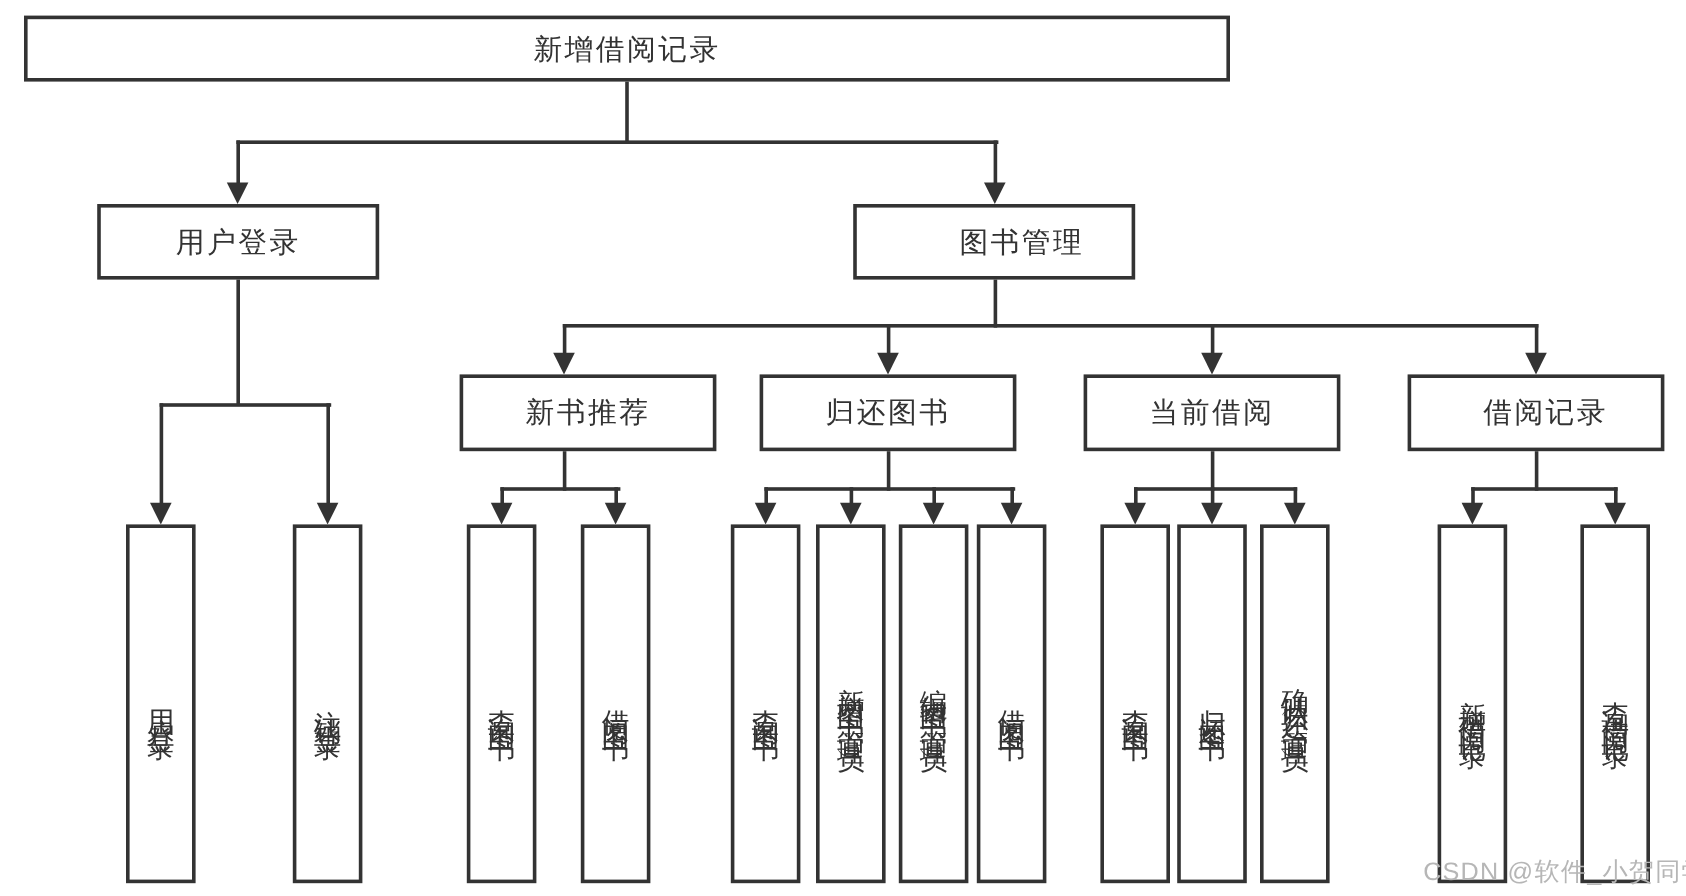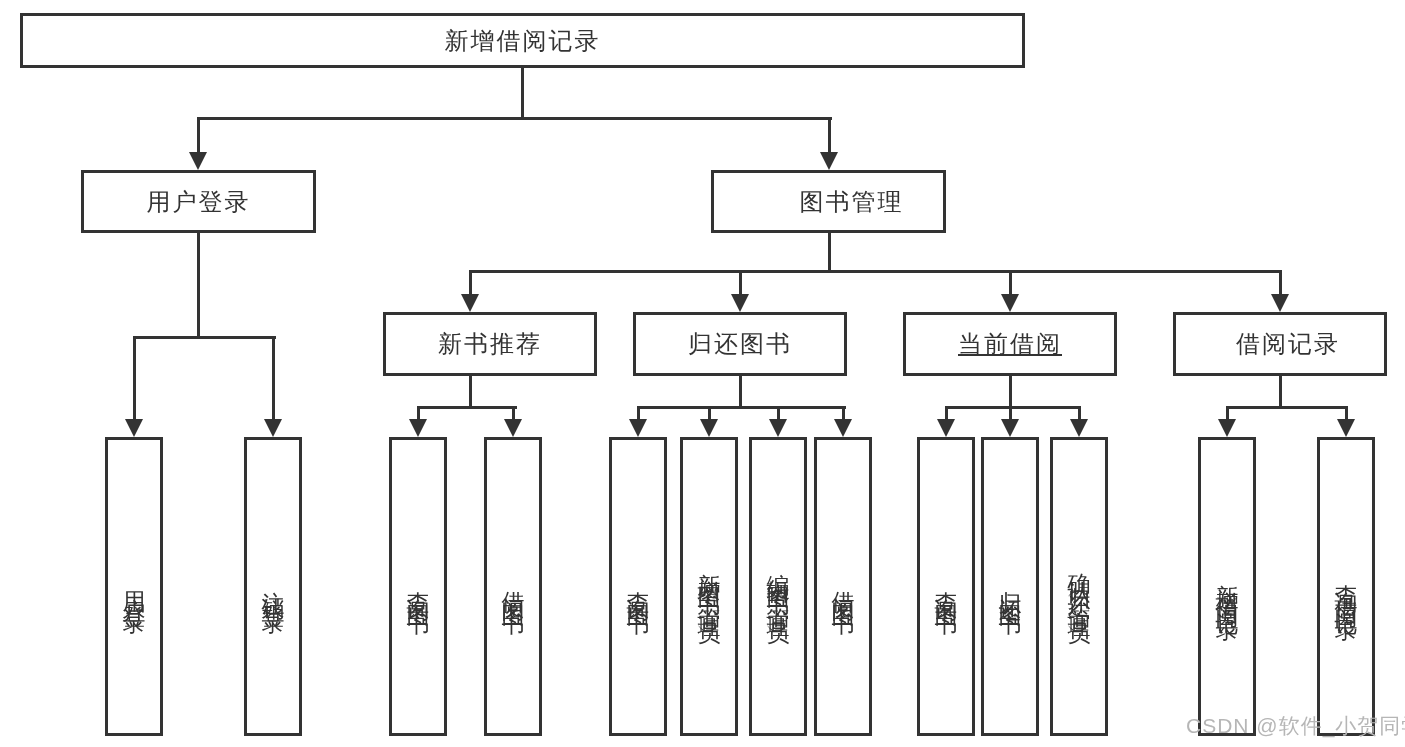--- a/index.html
+++ b/index.html
@@ -67,21 +67,21 @@
   <div class="ah" style="left:1001px;top:294px;"></div>
   <div class="vline" style="left:1279px;top:270px;height:26px;"></div>
   <div class="ah" style="left:1271px;top:294px;"></div>
 
   <div class="box" style="left:363px;top:312px;width:214px;height:64px;margin-left:20px;">
     <span>新书推荐</span>
   </div>
   <div class="box" style="left:633px;top:312px;width:214px;height:64px;">
     <span>归还图书</span>
   </div>
-  <div class="box" style="left:903px;top:312px;width:214px;height:64px;text-decoration:underline;">
+  <div class="box" style="left:903px;top:312px;width:214px;height:64px;">
     <span>当前借阅</span>
   </div>
   <div class="box" style="left:1173px;top:312px;width:214px;height:64px;padding-left:16px;">
     <span>借阅记录</span>
   </div>
 
   <div class="vline" style="left:469px;top:376px;height:33px;"></div>
   <div class="hline" style="left:417px;top:406px;width:100px;"></div>
   <div class="vline" style="left:417px;top:406px;height:16px;"></div>
   <div class="ah" style="left:409px;top:419px;"></div>

